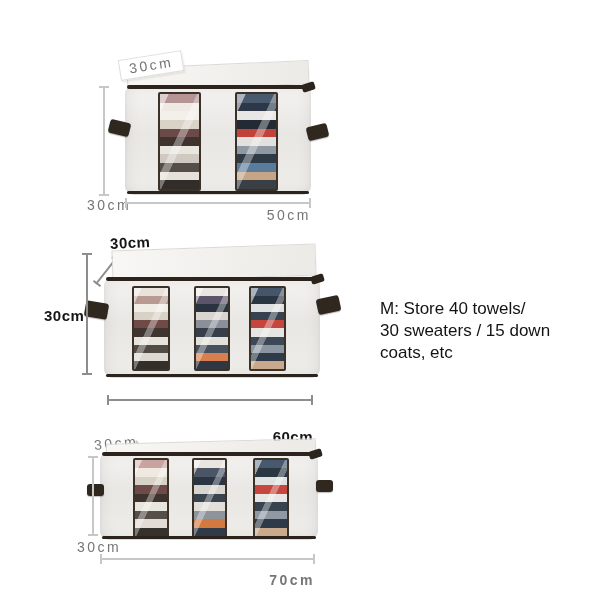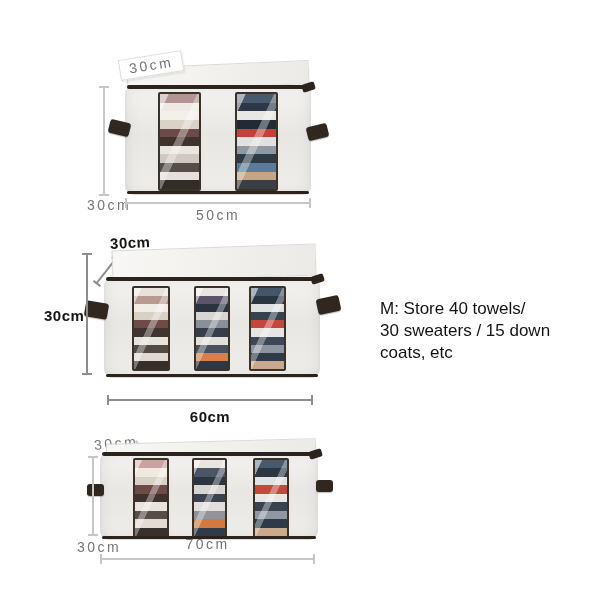--- a/index.html
+++ b/index.html
@@ -54,21 +54,21 @@
   .dim-diag::before { left:0; } .dim-diag::after { right:0; }
   .line-plain { position:absolute; height:1.5px; transform-origin:0 50%; }
   .dim-light { background:var(--dim_light); }
   .dim-dark  { background:var(--dim_dark); }
 
   
   .lbl { position:absolute; white-space:nowrap; }
   .lbl-gray  { color:var(--label_gray); font-size:14px; letter-spacing:2.5px; }
   .lbl-black { color:var(--label_black); font-size:15px; font-weight:700; letter-spacing:.5px; }
   .tag-box { background:#fff; border:1px solid #e0ded9; box-shadow:1px 2px 2px rgba(0,0,0,.08); padding:1px 9px 2px; }
-  .center { text-align:center; }
+  .center { text-align:right; }
   .desc { position:absolute; color:var(--text); font-size:17px; line-height:22px; white-space:pre-line; width:205px; }
 
   
   .lid-s   { left:127px; top:64px;  width:180px; height:22px; transform:rotate(-2.5deg); }
   .tag-s   { left:119px; top:55px;  transform:rotate(-9deg); }
   .body-s  { left:125px; top:85px;  width:186px; height:110px; }
   .win-s1  { left:33px;  top:7px;   width:39px;  height:95px; }
   .win-s2  { left:110px; top:7px;   width:39px;  height:95px; }
   .hdl-s-left  { left:-16px;  top:36px; width:21px; height:14px; transform:rotate(14deg); }
   .hdl-s-right { right:-17px; top:40px; width:21px; height:14px; transform:rotate(-14deg); }
@@ -84,37 +84,37 @@
   .lid-m    { left:112px; top:247px; width:202px; height:30px; transform:rotate(-2deg); }
   .body-m   { left:104px; top:277px; width:216px; height:101px; }
   .win-m1   { left:28px;  top:9px;  width:34px; height:81px; }
   .win-m2   { left:90px;  top:9px;  width:32px; height:81px; }
   .win-m3   { left:145px; top:9px;  width:33px; height:81px; }
   .hdl-m-left  { left:-19px;  top:25px; width:23px; height:16px; transform:rotate(10deg); }
   .hdl-m-right { right:-20px; top:20px; width:23px; height:16px; transform:rotate(-12deg); }
   .dimv-m   { left:86px;  top:253px; height:122px; }
   .lblh-m   { left:44px;  top:307px; }
   .dimh-m   { left:107px; top:399px; width:206px; }
-  .lblw-m   { left:107px; top:408px; width:206px; }
+  .lblw-m   { left:107px; top:428px; width:206px; }
   .desc-m   { left:380px; top:298px; }
 
   
   .lbldep-l { left:94px;  top:435px; transform:rotate(-5deg); }
   .diag-l   { left:136px; top:440px; width:22px; transform:rotate(52deg); }
   .lid-l    { left:106px; top:441px; width:208px; height:14px; transform:rotate(-1.5deg); }
   .body-l   { left:100px; top:452px; width:218px; height:88px; }
   .win-l1   { left:33px;  top:6px;  width:32px; height:76px; }
   .win-l2   { left:92px;  top:6px;  width:31px; height:76px; }
   .win-l3   { left:153px; top:6px;  width:32px; height:76px; }
   .hdl-l-left  { left:-13px;  top:32px; width:17px; height:12px; }
   .hdl-l-right { right:-15px; top:28px; width:17px; height:12px; }
   .dimv-l   { left:92px;  top:456px; height:80px; }
   .lblh-l   { left:77px;  top:539px; }
   .dimh-l   { left:100px; top:558px; width:215px; }
-  .lblw-l   { left:100px; top:536px; width:215px; }
+  .lblw-l   { left:100px; top:572px; width:215px;font-weight:bold; }
   .desc-l   { left:381px; top:490px; }
 </style>
 </head>
 <body>
 
 <div id="canvas">
 
   <div class="bag-lid lid-s"></div>
   <div class="lbl lbl-gray tag-box tag-s">30cm</div>
   <div class="bag-body body-s">

